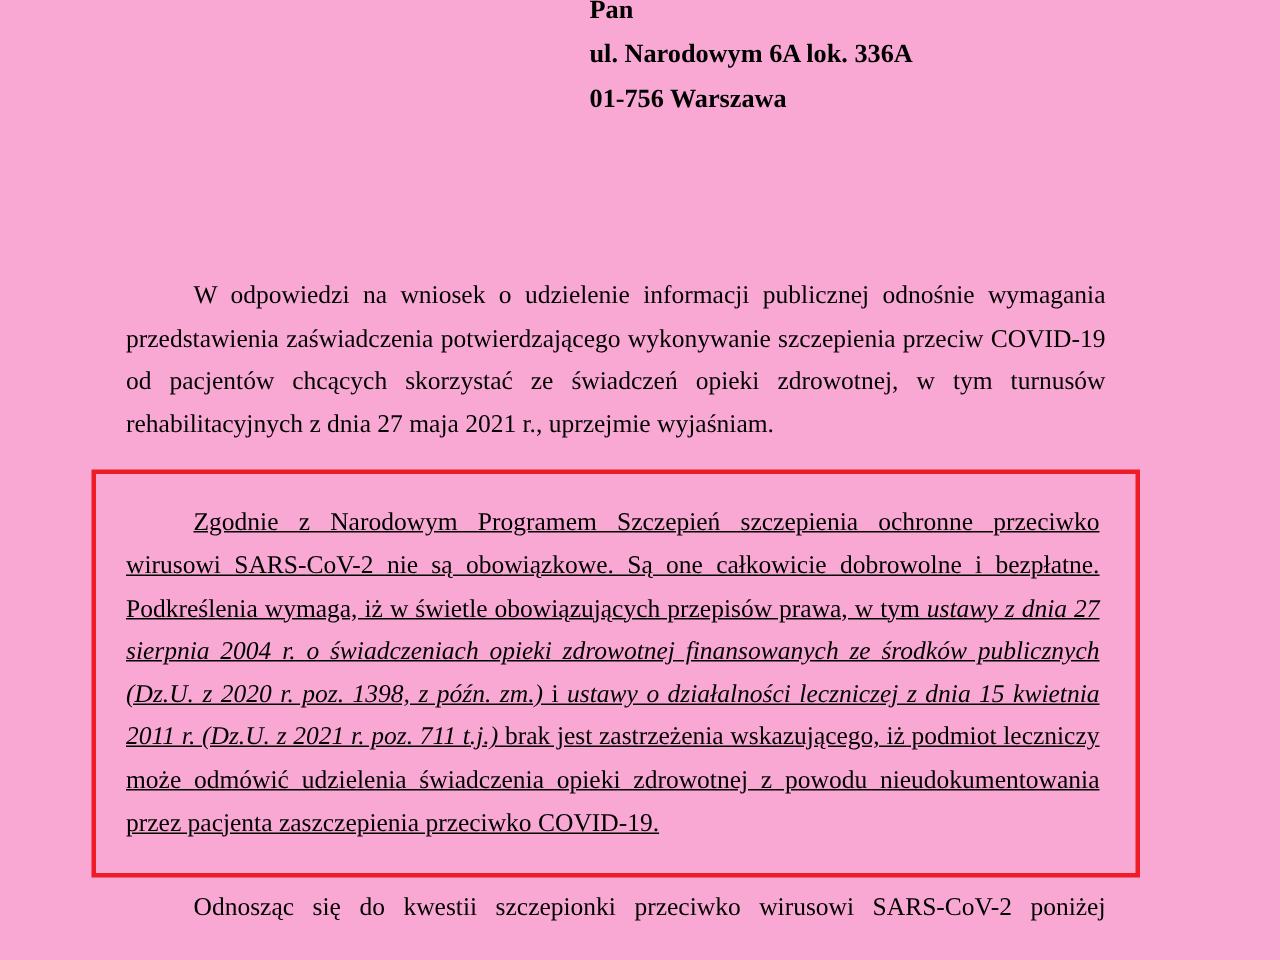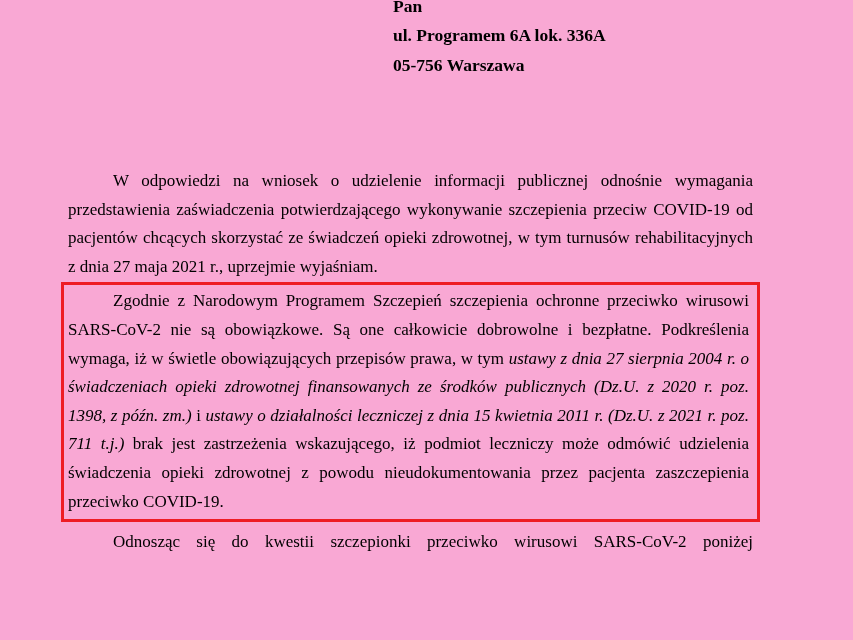--- a/index.html
+++ b/index.html
@@ -23,49 +23,50 @@
     font-weight: bold;
     line-height: 29.4px;
     white-space: nowrap;
   }
   .body-col {
     position: absolute;
     left: 68px; top: 167px;
     width: 685px;
   }
   .para {
-    margin: 0;
+    margin: 16px;
     font-size: 17px;
     line-height: 28.6px;
     text-align: justify;
     text-indent: 45px;
     color: #000000;
   }
   .para em { font-style: italic; }
   .highlight-box {
     border: 3px solid #ee1c24;
     margin-left: -7px;
     margin-right: -7px;
     margin-top: 1px;
     padding: 2px 8px 3px 4px;
+    text-decoration: underline;
   }
   .closing {
     margin-top: 6px;
     text-align-last: justify;
   }
 </style>
 </head>
 <body>
 
 <div class="page">
 
   <div class="recipient">
     <div>Pan</div>
-    <div>ul. Programem 6A lok. 336A</div>
-    <div>05-756 Warszawa</div>
+    <div>ul. Narodowym 6A lok. 336A</div>
+    <div>01-756 Warszawa</div>
   </div>
 
   <div class="body-col">
     <p class="para">W odpowiedzi na wniosek o udzielenie informacji publicznej odnośnie wymagania przedstawienia zaświadczenia potwierdzającego wykonywanie szczepienia przeciw COVID-19 od pacjentów chcących skorzystać ze świadczeń opieki zdrowotnej, w tym turnusów rehabilitacyjnych z dnia 27 maja 2021 r., uprzejmie wyjaśniam.</p>
 
     <div class="highlight-box" style="border-color: rgb(238, 28, 36);">
       <p class="para"><span>Zgodnie z Narodowym Programem Szczepień szczepienia ochronne przeciwko wirusowi SARS-CoV-2 nie są obowiązkowe. Są one całkowicie dobrowolne i bezpłatne. Podkreślenia wymaga, iż w świetle obowiązujących przepisów prawa, w tym </span><em>ustawy z dnia 27 sierpnia 2004 r. o świadczeniach opieki zdrowotnej finansowanych ze środków publicznych (Dz.U. z 2020 r. poz. 1398, z późn. zm.)</em><span> i </span><em>ustawy o działalności leczniczej z dnia 15 kwietnia 2011 r. (Dz.U. z 2021 r. poz. 711 t.j.)</em><span> brak jest zastrzeżenia wskazującego, iż podmiot leczniczy może odmówić udzielenia świadczenia opieki zdrowotnej z powodu nieudokumentowania przez pacjenta zaszczepienia przeciwko COVID-19.</span></p>
     </div>
 
     <p class="para closing">Odnosząc się do kwestii szczepionki przeciwko wirusowi SARS-CoV-2 poniżej</p>

